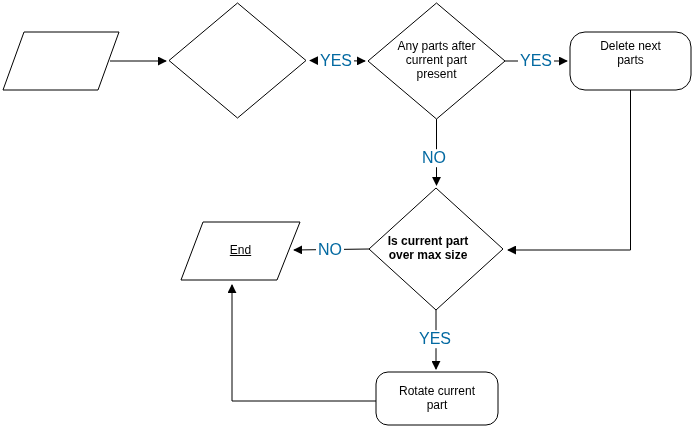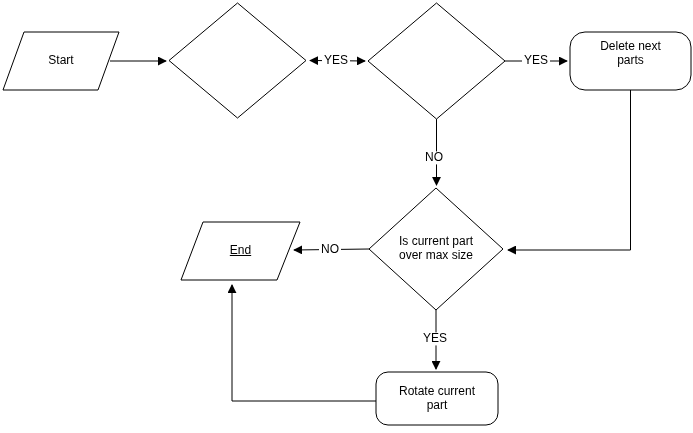--- a/index.html
+++ b/index.html
@@ -40,23 +40,23 @@
     font-size: 12px;
     line-height: 1.15;
     color: #000000;
     pointer-events: none;
   }
   .edge-label {
     position: absolute;
     transform: translate(-50%, -50%);
     background: #ffffff;
     padding: 0 2px;
-    font-size: 12px;
+    font-size: 16px;
     line-height: 1.1;
-    color: #000000;
+    color: #0369a1;
   }
 </style>
 </head>
 <body>
 
 <div class="canvas">
 
   <svg width="693" height="433" viewBox="0 0 693 433">
     <defs>
       <marker id="arw" viewBox="0 0 10 10" refX="9" refY="5" markerWidth="9" markerHeight="9" orient="auto">
@@ -76,24 +76,26 @@
 
     <path class="node-shape" d="M24,32 L119,32 L98,90 L3,90 Z"></path>
     <path class="node-shape" d="M237.5,3 L306,60.5 L237.5,118 L169,60.5 Z"></path>
     <path class="node-shape" d="M436.5,3 L505,61 L436.5,119 L368,61 Z"></path>
     <rect class="node-shape" x="570" y="32" width="121" height="58" rx="15" ry="15"></rect>
     <path class="node-shape" d="M436,188 L503,249 L436,310 L369,249 Z"></path>
     <path class="node-shape" d="M203,222 L300,222 L277,280 L181,280 Z"></path>
     <rect class="node-shape" x="376" y="372" width="122" height="53" rx="12" ry="12"></rect>
   </svg>
 
-  <div class="node-label" style="left:3px;   top:32px;  width:116px; height:58px;">Start</div>
+  <div class="node-label" style="left:376px; top:32px;  width:121px; height:58px;">Any parts after
+current part
+present</div>
   <div class="node-label" style="left:570px; top:32px;  width:121px; height:43px;">Delete next
 parts</div>
-  <div class="node-label" style="left:376px; top:220px; width:120px; height:58px;">Is current part
+  <div class="node-label" style="left:368px; top:220px; width:120px; height:58px;font-weight:bold;">Is current part
 over max size</div>
   <div class="node-label" style="left:181px; top:222px; width:119px; height:58px;text-decoration:underline;">End</div>
   <div class="node-label" style="left:376px; top:372px; width:122px; height:53px;">Rotate current
 part</div>
 
   <div class="edge-label" style="left:336px; top:61px;">YES</div>
   <div class="edge-label" style="left:536px; top:61px;">YES</div>
   <div class="edge-label" style="left:434px; top:158px;">NO</div>
   <div class="edge-label" style="left:330px; top:250px;">NO</div>
   <div class="edge-label" style="left:435px; top:339px;">YES</div>

